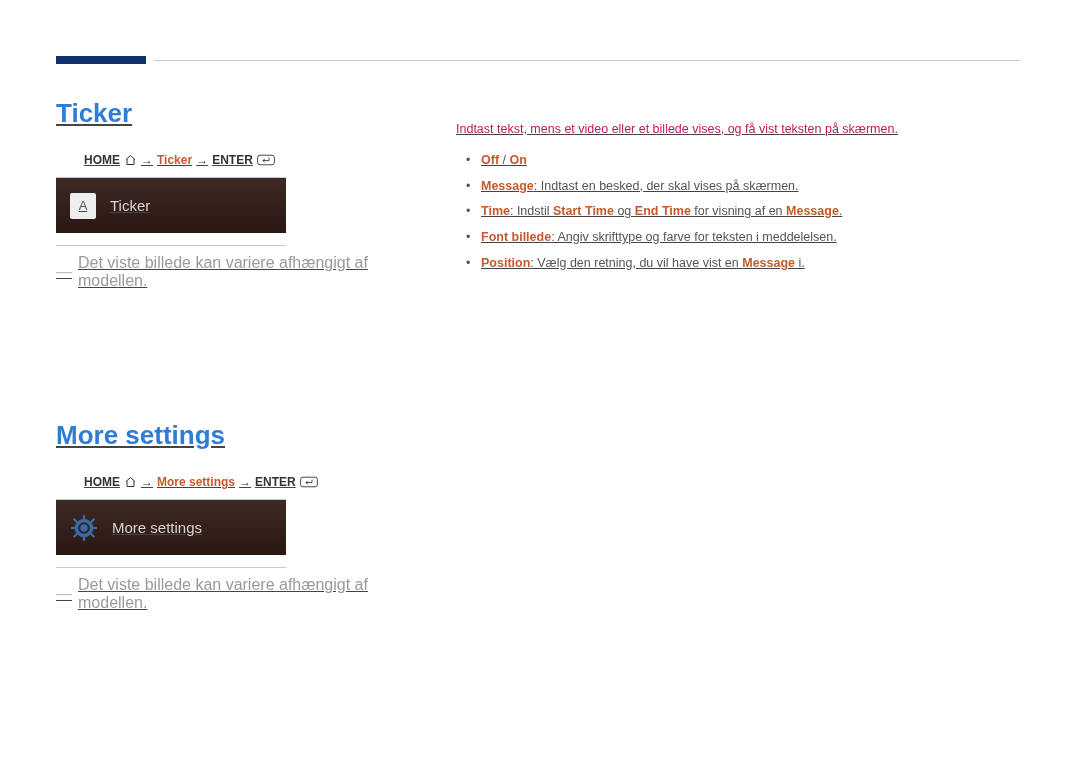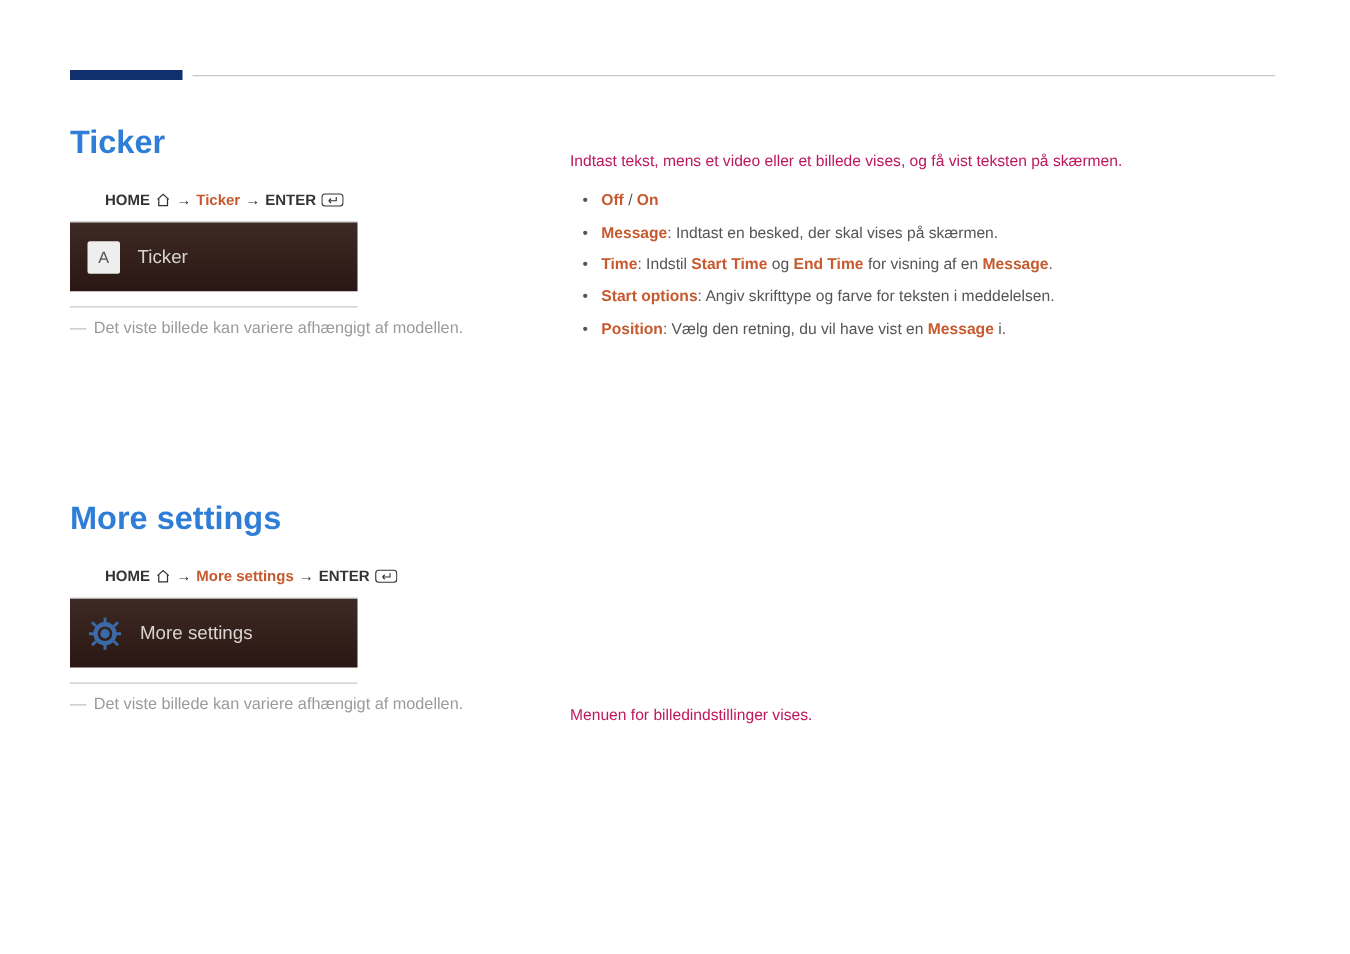--- a/index.html
+++ b/index.html
@@ -7,20 +7,21 @@
     font-family: Arial, Helvetica, sans-serif;
     background: #ffffff;
     width: 1080px;
     height: 763px;
     position: relative;
     color: #444;
     font-size: 12.5px;
   }
   .page {
     padding: 56px 60px 0 56px;
+    text-decoration: underline;
   }
   .top-rule {
     position: relative;
     height: 14px;
     margin-bottom: 14px;
   }
   .top-rule::before {
     content: "";
     position: absolute;
     left: 0;
@@ -102,25 +103,25 @@
   .tile-icon-gear {
     width: 28px; height: 28px;
   }
   .tile-label {
     color: #d8d4d2;
     font-size: 15px;
     font-weight: 300;
   }
   .note {
     color: #9a9a9a;
-    font-size: 13px;
+    font-size: 16px;
     margin-top: 8px;
     margin-bottom: 8px;
     display: flex;
-    align-items: flex-start;
+    align-items: center;
     gap: 4px;
   }
   .note::before {
     content: "―";
     color: #bbb;
     margin-right: 2px;
   }
   .section2 {
     margin-top: 130px;
   }
@@ -253,23 +254,22 @@
         <li>
           <span class="o">Off</span><span> / </span><span class="o">On</span>
         </li>
         <li>
           <span class="o">Message</span><span>: Indtast en besked, der skal vises på skærmen.</span>
         </li>
         <li>
           <span class="o">Time</span><span>: Indstil </span><span class="o">Start Time</span><span> og </span><span class="o">End Time</span><span> for visning af en </span><span class="o">Message</span><span>.</span>
         </li>
         <li>
-          <span class="o">Start options</span><span>: Angiv skrifttype og farve for teksten i meddelelsen.</span>
+          <span class="o">Font billede</span><span>: Angiv skrifttype og farve for teksten i meddelelsen.</span>
         </li>
         <li>
           <span class="o">Position</span><span>: Vælg den retning, du vil have vist en </span><span class="o">Message</span><span> i.</span>
         </li>
       </ul>
 
-      <p class="intro more-right">Menuen for billedindstillinger vises.</p>
     </div>
   </div>
 </div>
 
 </body></html>

